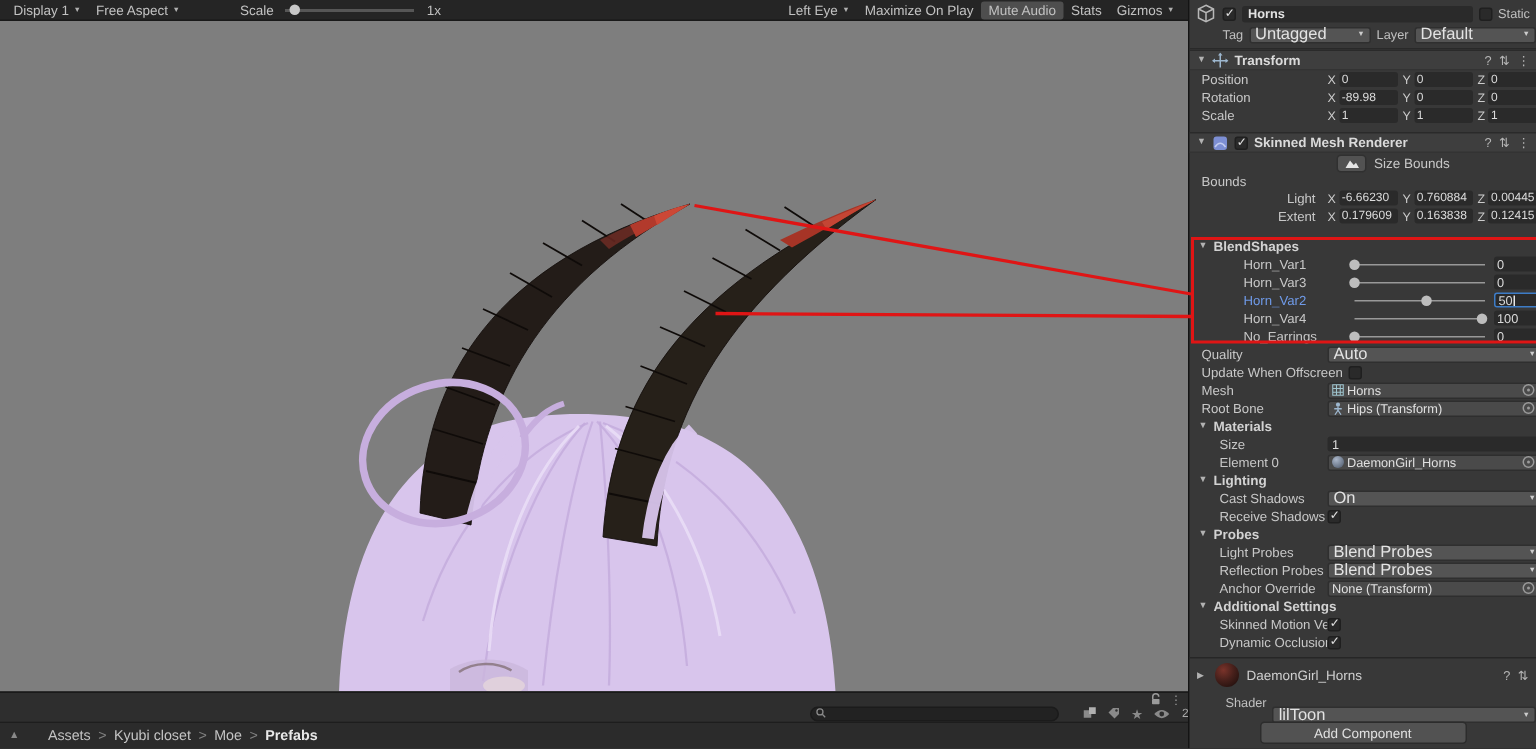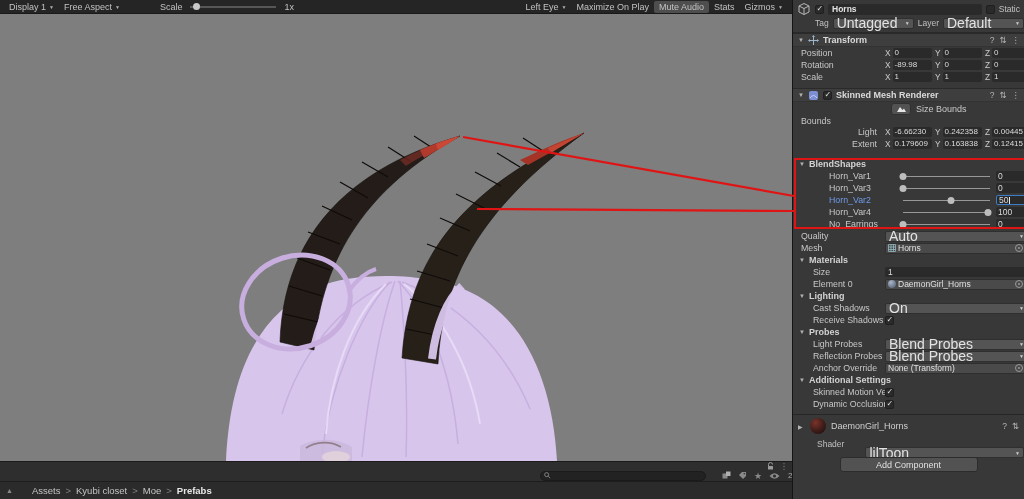--- a/index.html
+++ b/index.html
@@ -34,21 +34,21 @@
 
   
   #inspector{position:absolute;left:792px;top:0;width:232px;height:499px;background:#383838;border-left:1px solid #141414;overflow:hidden;font-size:9px;}
   #insp-head{height:33px;background:#383838;border-bottom:1px solid #292929;padding:2px 4px 0 4px;}
   .ih-row{display:flex;align-items:center;height:14px;gap:4px;}
   #go-name{flex:1;height:11px;background:#2a2a2a;border-radius:2px;color:#e2e2e2;font-weight:bold;font-size:8.5px;line-height:11px;padding:0 4px;}
   .cb{width:9px;height:9px;background:#2a2a2a;border:1px solid #1f1f1f;border-radius:2px;position:relative;flex:none;}
   .cb.on::after{content:"\2713";position:absolute;left:0.5px;top:-1.5px;font-size:8px;color:#e0e0e0;}
   .mini-lab{color:#c0c0c0;font-size:8.5px;}
   .dd{flex:1;height:11px;background:#545454;border:1px solid #2f2f2f;border-radius:2px;display:flex;align-items:center;padding:0 3px;min-width:0;}
-  .dd .sp{flex:1;font-size:14px;color:#e3e3e3;white-space:nowrap;overflow:hidden;}
+  .dd .sp{flex:1;font-size:11px;color:#e3e3e3;white-space:nowrap;overflow:hidden;}
   .dd .ar{font-size:5px;color:#cccccc;}
 
   .chead{height:14px;display:flex;align-items:center;gap:4px;background:#3e3e3e;border-top:1px solid #2a2a2a;border-bottom:1px solid #333333;padding:0 4px;text-align:right;}
   .fold{font-size:6px;color:#b2b2b2;width:7px;flex:none;}
   .ctitle{font-weight:bold;color:#dadada;white-space:nowrap;}
   .chr{margin-left:auto;display:flex;gap:5px;color:#b5b5b5;font-size:8.5px;align-items:center;}
 
   .prow{display:flex;align-items:center;height:12px;padding-left:8px;}
   .plabel{width:84px;flex:none;color:#c8c8c8;white-space:nowrap;overflow:hidden;font-size:8.8px;}
   .ind1 .plabel{padding-left:12px;width:84px;}
@@ -78,21 +78,21 @@
   .picker::after{content:"";position:absolute;left:2px;top:2px;width:2px;height:2px;border-radius:50%;background:#9a9a9a;}
 
   .txf{flex:1;height:10px;background:#2a2a2a;border-radius:2px;font-size:8.5px;color:#dcdcdc;line-height:10px;padding:0 3px;margin-right:-4px;}
 
   #edit-bounds-row{display:flex;align-items:center;height:13px;padding-left:98px;gap:5px;}
   #eb-btn{width:20px;height:12px;background:#525252;border:1px solid #303030;border-radius:3px;display:flex;align-items:center;justify-content:center;}
 
   #mat-foot{border-top:1px solid #262626;background:#383838;}
   #mat-head{height:22px;display:flex;align-items:center;gap:5px;padding:0 5px;}
   #mat-sphere{width:16px;height:16px;border-radius:50%;background:radial-gradient(circle at 35% 30%, #7a332a 0%, #47201b 45%, #160b09 100%);flex:none;}
-  #shader-row{height:13px;display:flex;align-items:center;gap:21px;padding:0 4px 0 24px;}
+  #shader-row{height:13px;display:flex;align-items:center;gap:4px;padding:0 4px 0 24px;}
   #add-comp-wrap{display:flex;justify-content:center;margin-top:7px;}
   #add-comp{width:138px;height:15px;background:#525252;border:1px solid #2c2c2c;border-radius:3px;color:#e0e0e0;font-size:9px;display:flex;align-items:center;justify-content:center;}
 
   #overlay{position:absolute;left:0;top:0;z-index:50;pointer-events:none;}
   .icon-svg{display:block;flex:none;}
 </style>
 </head>
 <body>
 
 <div id="app">
@@ -361,21 +361,21 @@
     </div>
     <div class="prow">
       <span class="plabel" style="text-align:right;padding-right:8px;">Light</span>
       <div class="axes">
         <div class="ax">
             <span class="axl">X</span>
             <div class="axf">-6.66230</div>
           </div>
         <div class="ax">
             <span class="axl">Y</span>
-            <div class="axf">0.242358</div>
+            <div class="axf">0.760884</div>
           </div>
         <div class="ax">
             <span class="axl">Z</span>
             <div class="axf">0.00445</div>
           </div>
       </div>
     </div>
     <div class="prow" style="margin-bottom:8px;">
       <span class="plabel" style="text-align:right;padding-right:8px;">Extent</span>
       <div class="axes">
@@ -440,27 +440,44 @@
     <div class="prow">
       <span class="plabel">Quality</span>
       <div class="pval">
           <div class="dd" style="margin-right:-6px;">
             <span class="sp">Auto</span>
             <span class="ar">▼</span>
           </div>
         </div>
     </div>
     <div class="prow">
+      <span class="plabel" style="width:98px;">Update When Offscreen</span>
+      <span class="cb"></span>
+    </div>
+    <div class="prow">
       <span class="plabel">Mesh</span>
       <div class="pval">
           <div class="obj">
         <svg width="8" height="8" viewBox="0 0 8 8" class="icon-svg">
               <path d="M0.5,0.5 H7.5 V7.5 H0.5 Z M0.5,3 H7.5 M0.5,5.5 H7.5 M3,0.5 V7.5 M5.5,0.5 V7.5" stroke="#9fc5cf" fill="none" stroke-width="0.7"></path>
             </svg>
         <span class="sp">Horns</span>
+            <span class="picker"></span>
+      </div>
+        </div>
+    </div>
+    <div class="prow">
+      <span class="plabel">Root Bone</span>
+      <div class="pval">
+          <div class="obj">
+        <svg width="8" height="9" viewBox="0 0 8 9" class="icon-svg">
+              <circle cx="4" cy="1.8" r="1.4" fill="#9db7cf"></circle>
+              <path d="M4,3.2 L4,5.5 M4,5.5 L2,8.5 M4,5.5 L6,8.5 M1.5,4.5 L6.5,4.5" stroke="#9db7cf" fill="none" stroke-width="0.9"></path>
+            </svg>
+        <span class="sp">Hips (Transform)</span>
             <span class="picker"></span>
       </div>
         </div>
     </div>
 
     <div class="frow">
       <span class="fold">▼</span>
       <span>Materials</span>
     </div>
     <div class="prow ind1">

